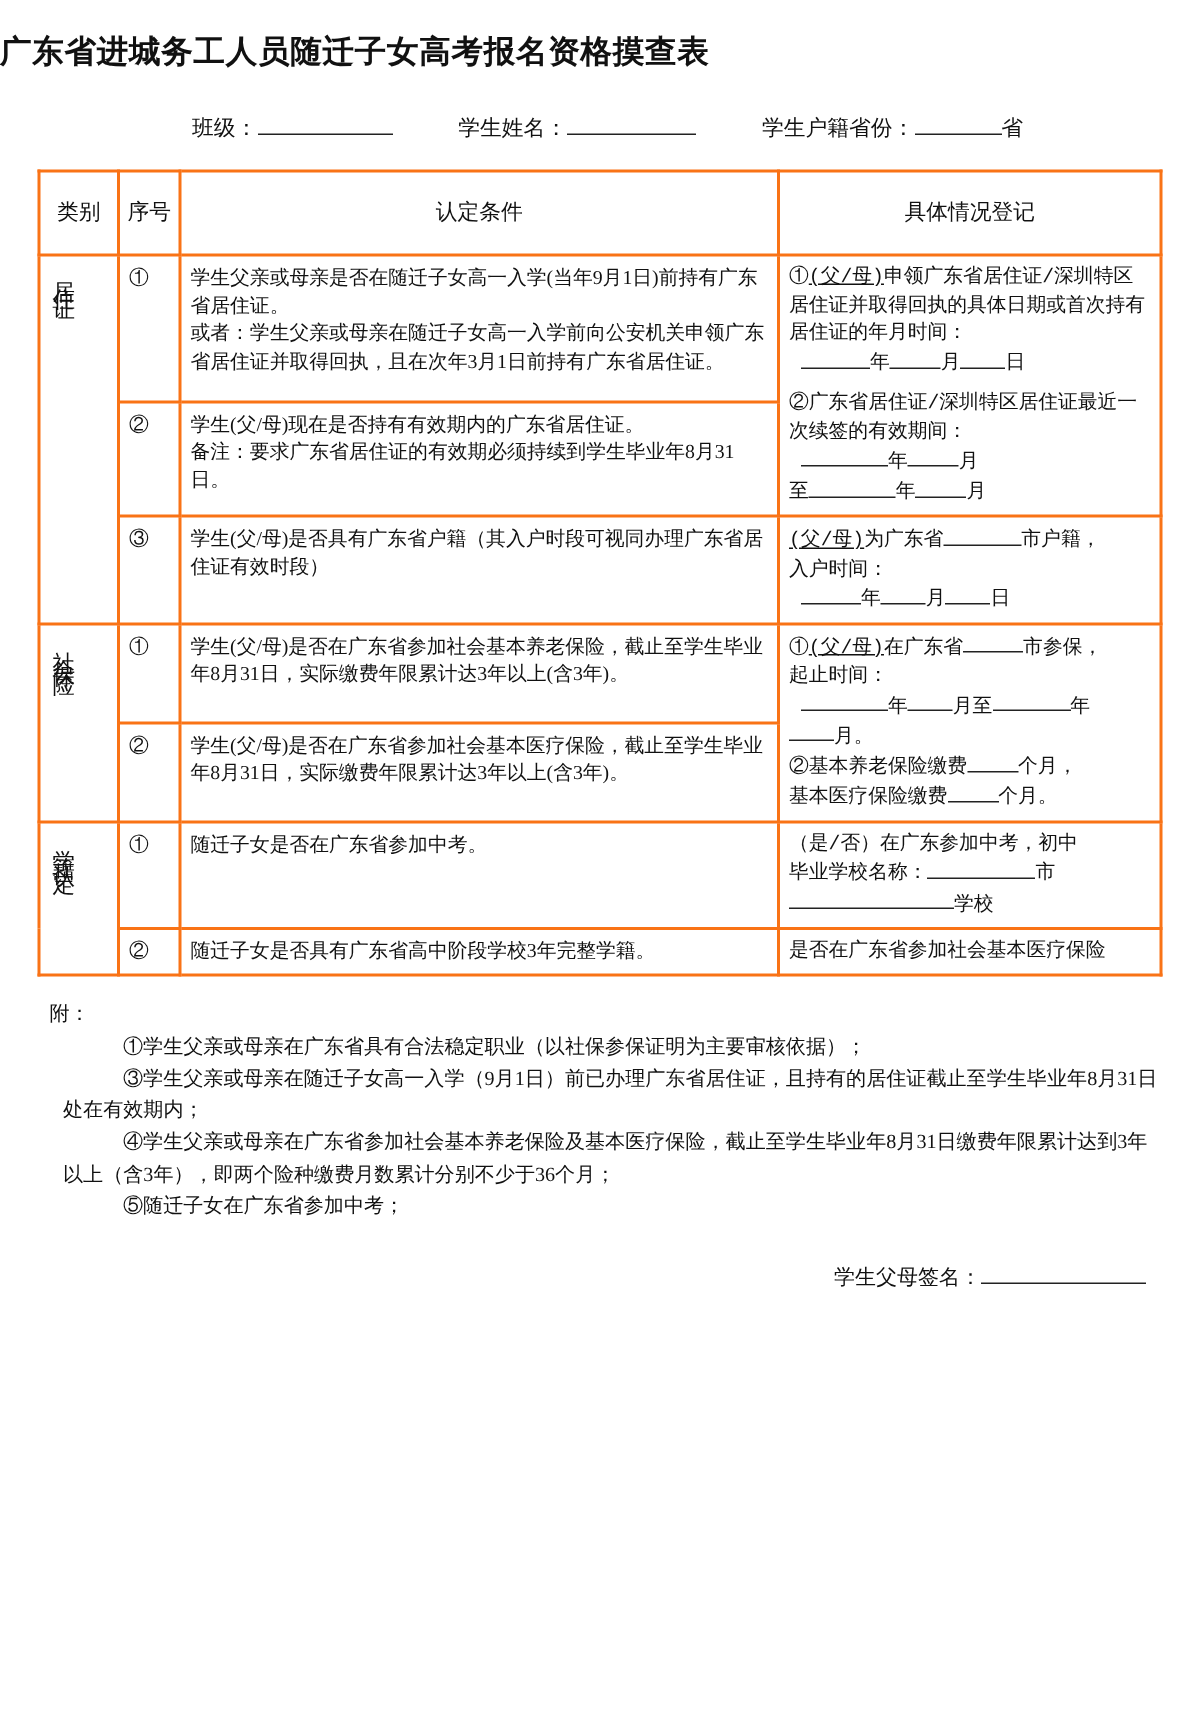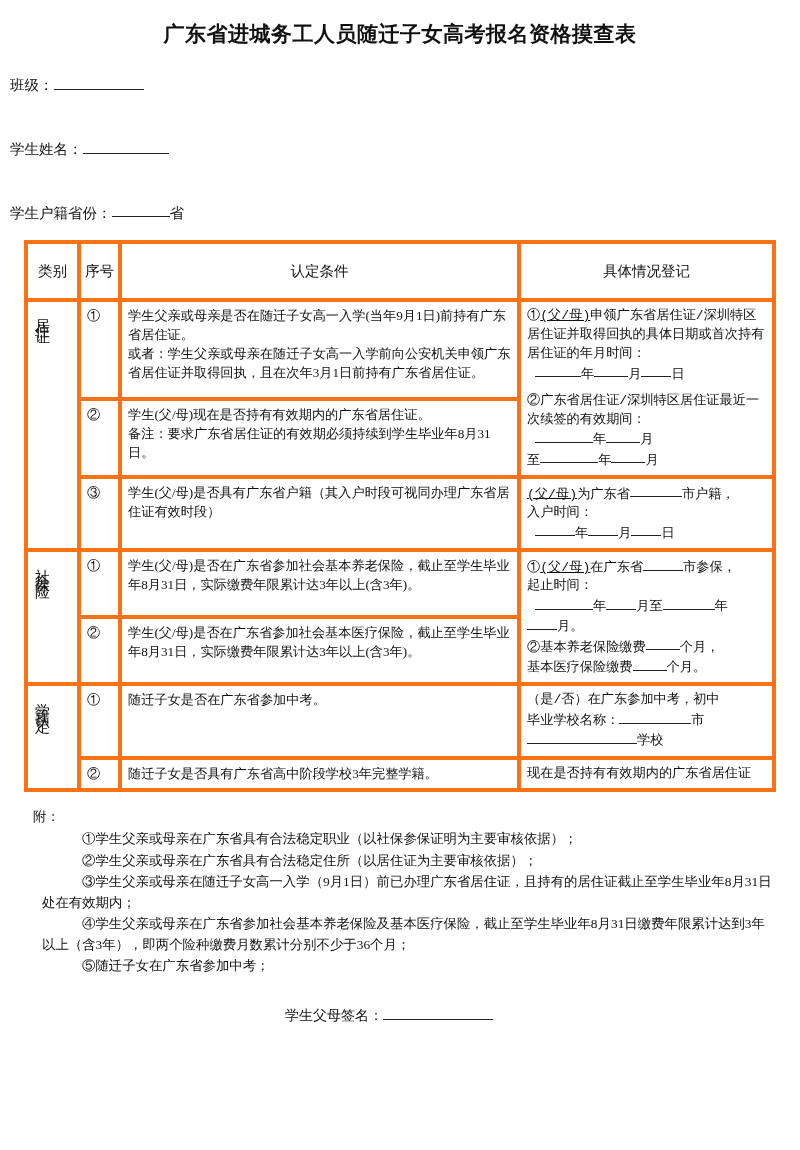--- a/index.html
+++ b/index.html
@@ -18,38 +18,36 @@
   .page {
     width: 800px;
     height: 1150px;
     box-sizing: border-box;
     padding: 0;
     position: relative;
   }
 
   
   .doc-title {
-    text-align: center;
     font-size: 21px;
     font-weight: bold;
     letter-spacing: 0.5px;
     padding-top: 22px;
     line-height: 1.2;
   }
 
   
   .header-fields {
     display: flex;
     justify-content: center;
     align-items: baseline;
     gap: 44px;
     margin-top: 28px;
     font-size: 14.5px;
     padding-left: 10px;
-    flex-direction: column;
   }
   .hf {
     white-space: nowrap;
   }
   .blank {
     display: inline-block;
     border-bottom: 1px solid #222;
     vertical-align: baseline;
     height: 0.95em;
   }
@@ -59,21 +57,21 @@
 
   
   table.form {
     border-collapse: collapse;
     width: 750px;
     margin: 18px auto 0 auto;
     table-layout: fixed;
     border: 2px solid #1a1a1a;
   }
   table.form td, table.form th {
-    border: 4px solid #f97316;
+    border: 2px solid #f97316;
     padding: 5px 6px;
     vertical-align: top;
     font-size: 13.2px;
     line-height: 1.42;
     font-weight: normal;
     text-align: left;
   }
   table.form thead th {
     text-align: center;
     vertical-align: middle;
@@ -169,21 +167,21 @@
     line-height: 1.5;
   }
   .remark .rk-label { margin-right: 8px; }
 
   
   .sign-block {
     width: 750px;
     margin: 26px auto 0 auto;
     font-size: 14px;
     line-height: 1.85;
-    text-align: center;
+    text-align: right;
     padding-right: 22px;
   }
   .sign-row { white-space: nowrap; }
   .sign-row.date { padding-right: 8px; }
 </style>
 </head>
 <body>
 
 <div class="page">
 
@@ -318,34 +316,33 @@
           </div>
         </td>
       </tr>
 
       <tr>
         <td class="no-cell">②</td>
         <td class="cond-cell">
           <div>随迁子女是否具有广东省高中阶段学校3年完整学籍。</div>
         </td>
         <td class="reg-cell">
-          <div>现在是否持有有效期内的广东省居住证</div>
+          <div>是否在广东省参加社会基本医疗保险</div>
         </td>
       </tr>
 
     </tbody>
   </table>
 
   <div class="appendix">
     <div class="apx-head">
       <span class="apx-label">附：</span>
     </div>
     <div class="apx-items">
       <div class="apx-item">①学生父亲或母亲在广东省具有合法稳定职业（以社保参保证明为主要审核依据）；</div>
-      <div class="apx-item">②学生父亲或母亲在广东省具有合法稳定住所（以居住证为主要审核依据）；</div>
       <div class="apx-item wrap">③学生父亲或母亲在随迁子女高一入学（9月1日）前已办理广东省居住证，且持有的居住证截止至学生毕业年8月31日处在有效期内；</div>
       <div class="apx-item wrap">④学生父亲或母亲在广东省参加社会基本养老保险及基本医疗保险，截止至学生毕业年8月31日缴费年限累计达到3年以上（含3年），即两个险种缴费月数累计分别不少于36个月；</div>
       <div class="apx-item">⑤随迁子女在广东省参加中考；</div>
     </div>
   </div>
 
 
   <div class="sign-block">
     <div class="sign-row">
       <span>学生父母签名：</span><span class="ln ln-110"></span>

